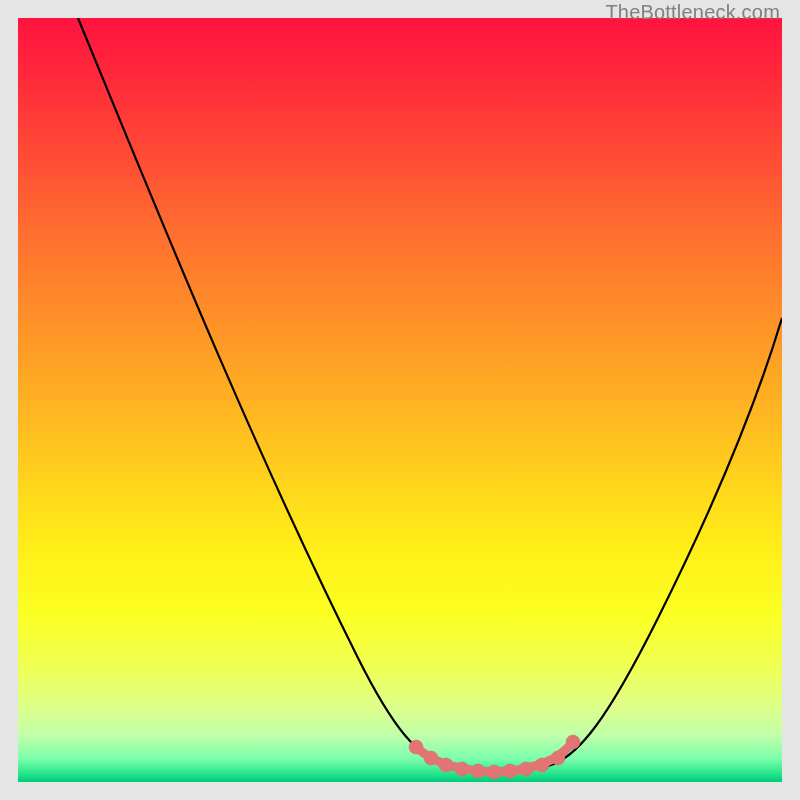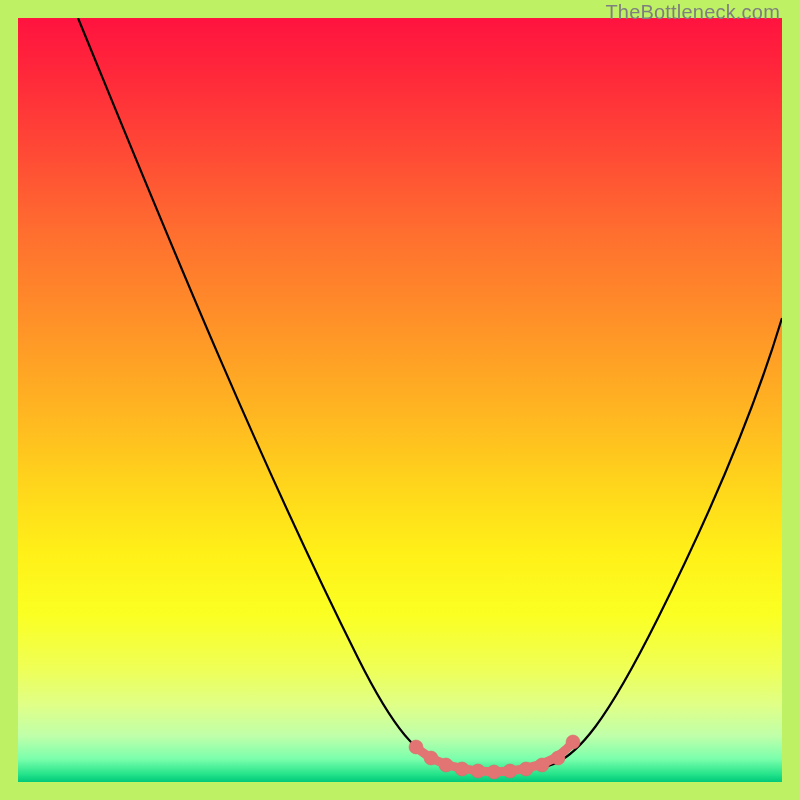--- a/index.html
+++ b/index.html
@@ -8,21 +8,21 @@
     width: 800px;
     height: 800px;
     background: #000;
     overflow: hidden;
     font-family: Arial, Helvetica, sans-serif;
   }
   .frame {
     position: relative;
     width: 800px;
     height: 800px;
-    background: #bef264;
+    background: #e5e5e5;
   }
   .plot-area {
     position: absolute;
     left: 18px;
     top: 18px;
     width: 764px;
     height: 764px;
     background: linear-gradient(
       to bottom,
       #ff133f 0%,

